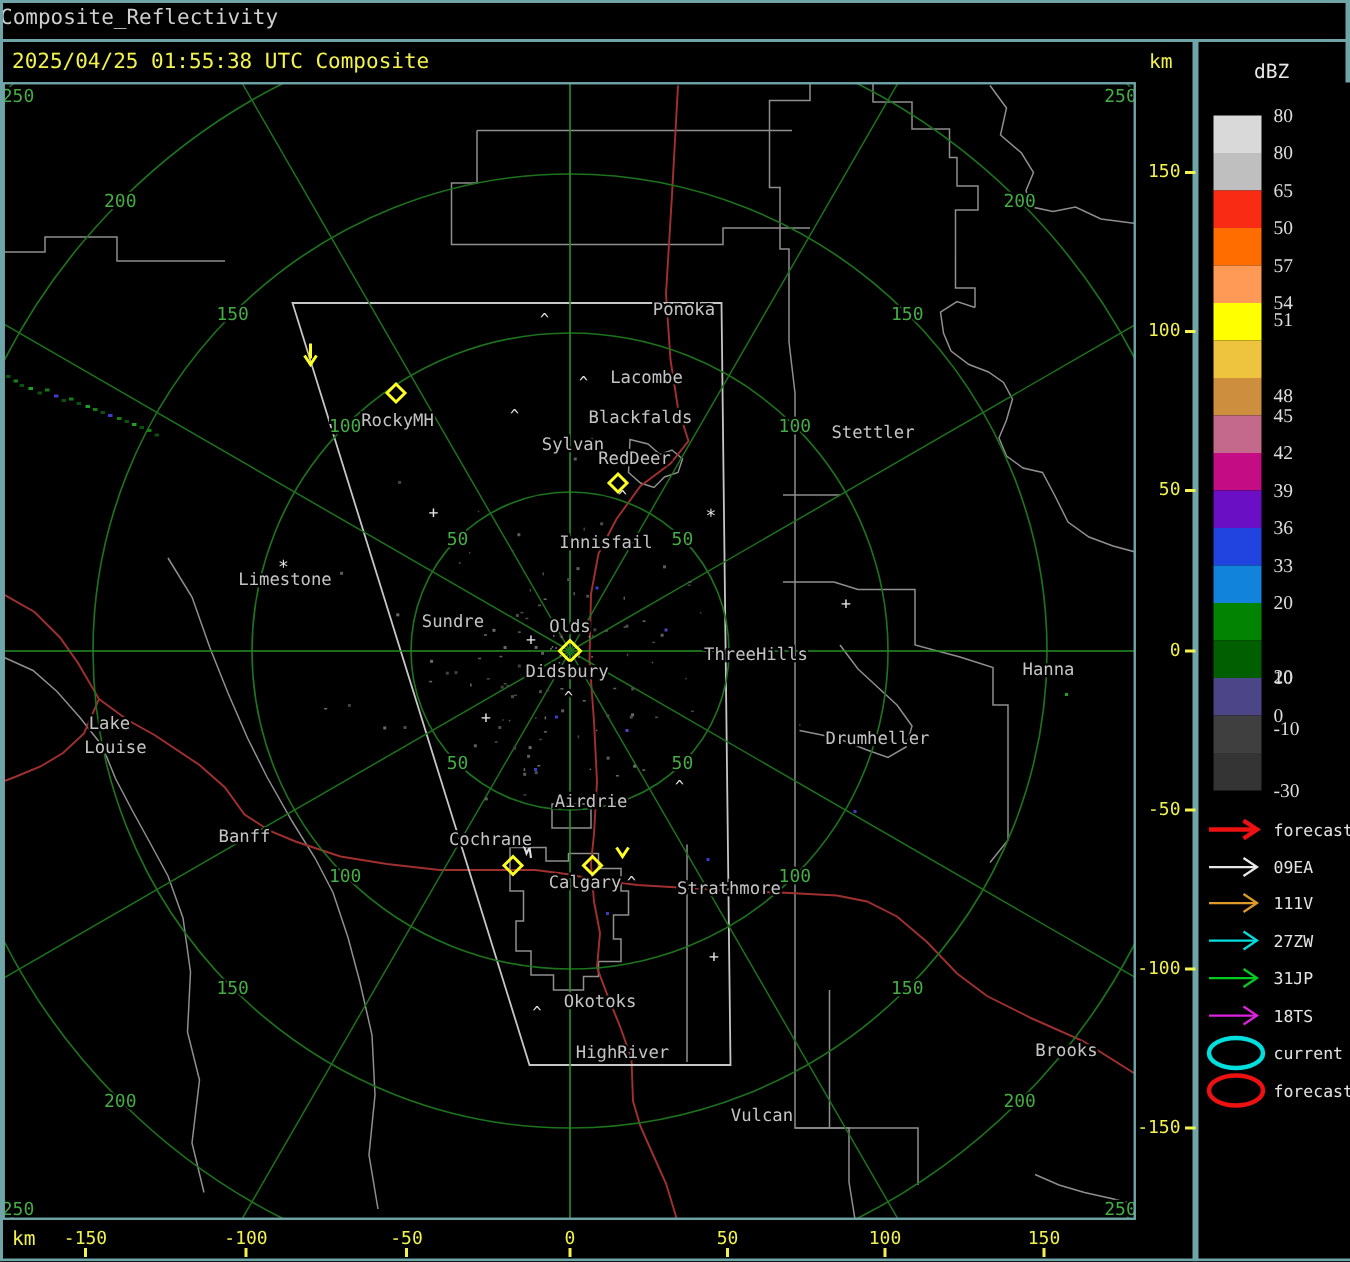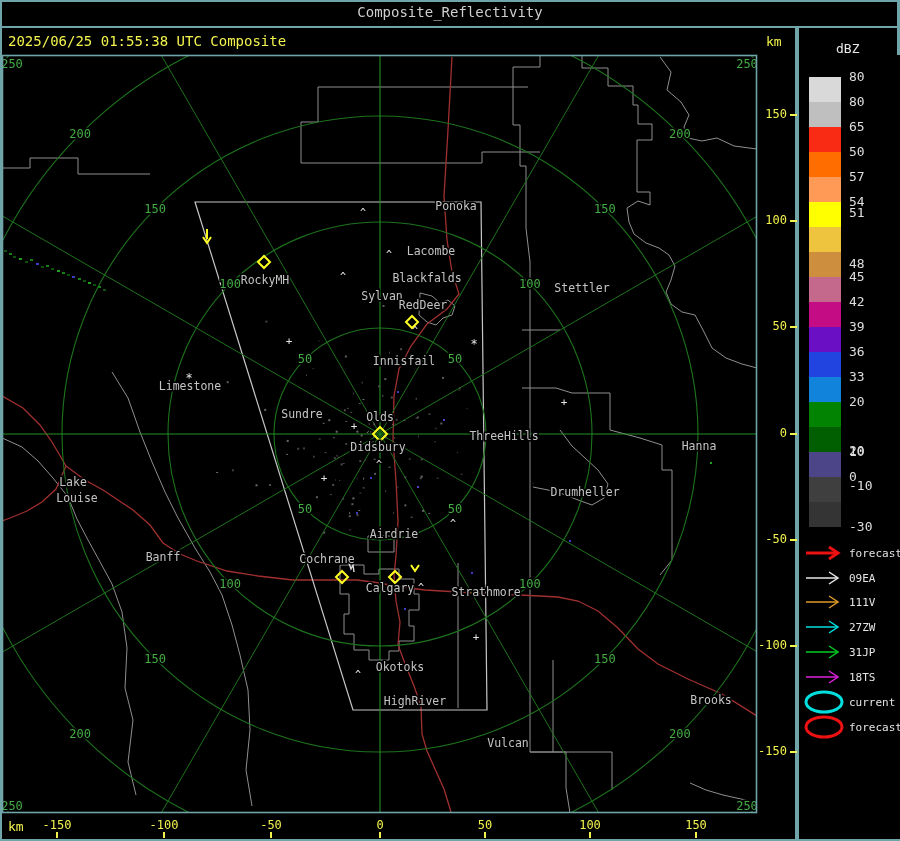--- a/index.html
+++ b/index.html
@@ -1,50 +1,50 @@
 <!DOCTYPE html>
 <html><head>
 <meta charset="utf-8">
 <style>
   html,body{margin:0;padding:0;background:#000;}
   #app{position:relative;width:900px;height:841px;background:#000;overflow:hidden;
        font-family:"DejaVu Sans Mono",monospace;}
   .teal{position:absolute;background:#6fa5a8;}
   .ylw{color:#f2f24e;}
   #title-bar{position:absolute;left:0;top:2;width:900px;height:24px;display:flex;
-             align-items:center;justify-content:center;color:#cfcfcf;font-size:14px;letter-spacing:0px;}
+             align-items:center;color:#cfcfcf;font-size:14px;letter-spacing:0px;}
   #timestamp{position:absolute;left:8px;top:33px;font-size:14px;}
   #km-top{position:absolute;left:766px;top:34px;font-size:13px;}
   #dbz-label{position:absolute;left:836px;top:41px;font-size:13px;color:#e8e8e8;}
   .rtick-label{position:absolute;width:32px;left:755px;text-align:right;font-size:12px;color:#f2f24e;}
   .rtick-dash{position:absolute;left:790px;width:7px;height:2px;background:#f2f24e;}
   .btick-label{position:absolute;width:44px;text-align:center;top:818px;font-size:12px;color:#f2f24e;}
   .btick-dash{position:absolute;top:832px;width:2px;height:6px;background:#f2f24e;}
   #km-bottom{position:absolute;left:8px;top:819px;font-size:13px;}
   .scale-cell{position:absolute;left:809px;width:32px;height:25px;}
-  .scale-label{position:absolute;left:849px;width:44px;font-size:13px;color:#dedede;}
+  .scale-label{position:absolute;left:849px;width:44px;font-size:13px;color:#dedede;font-family:Liberation Serif, serif;}
   .legend-row-label{position:absolute;left:849px;width:48px;font-size:11px;color:#e4e4e4;}
   .legend-glyph{position:absolute;left:803px;}
   svg text{paint-order:stroke;stroke:#000;stroke-width:3px;font-family:"DejaVu Sans Mono",monospace;}
 </style>
 </head>
 <body>
 
 <div id="app">
   <div class="teal" style="left:0;top:0;width:900px;height:2px"></div>
   <div id="title-bar">
     <span>Composite_Reflectivity</span>
   </div>
   <div class="teal" style="left:0;top:26px;width:900px;height:2px"></div>
   <div class="teal" style="left:0;top:0;width:2px;height:841px"></div>
   <div class="teal" style="left:897px;top:0;width:3px;height:55px"></div>
   <div class="teal" style="left:0;top:839px;width:900px;height:2px"></div>
   <div class="teal" style="left:795px;top:26px;width:4px;height:815px"></div>
 
-  <div id="timestamp" class="ylw">2025/06/25 01:55:38 UTC Composite</div>
+  <div id="timestamp" class="ylw">2025/04/25 01:55:38 UTC Composite</div>
   <div id="km-top" class="ylw">km</div>
   <div id="dbz-label">dBZ</div>
   <div id="km-bottom" class="ylw">km</div>
 
   <svg id="map-svg" style="position:absolute;left:0;top:0" width="900" height="841">
       <defs>
         <clipPath id="mapclip">
           <rect x="3" y="56" width="753" height="756"></rect>
         </clipPath>
       </defs>

